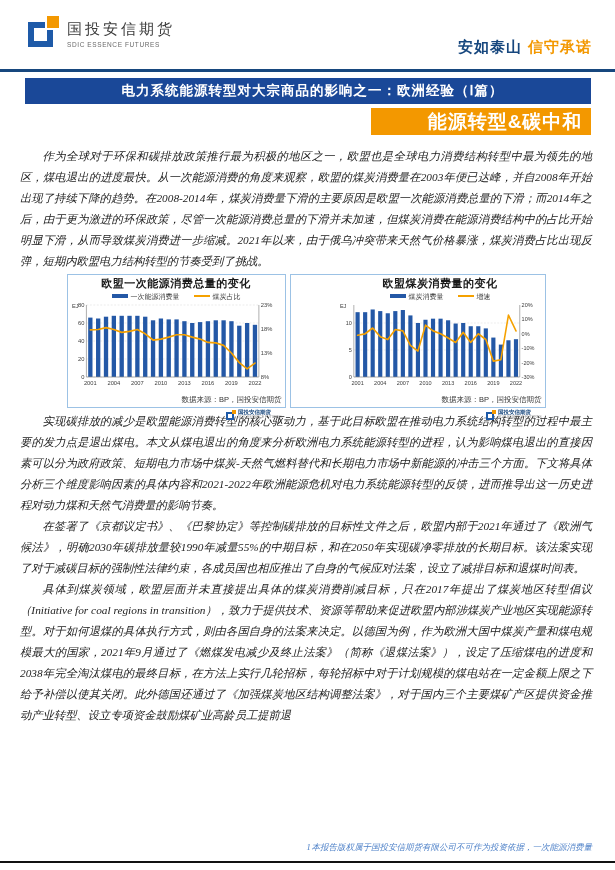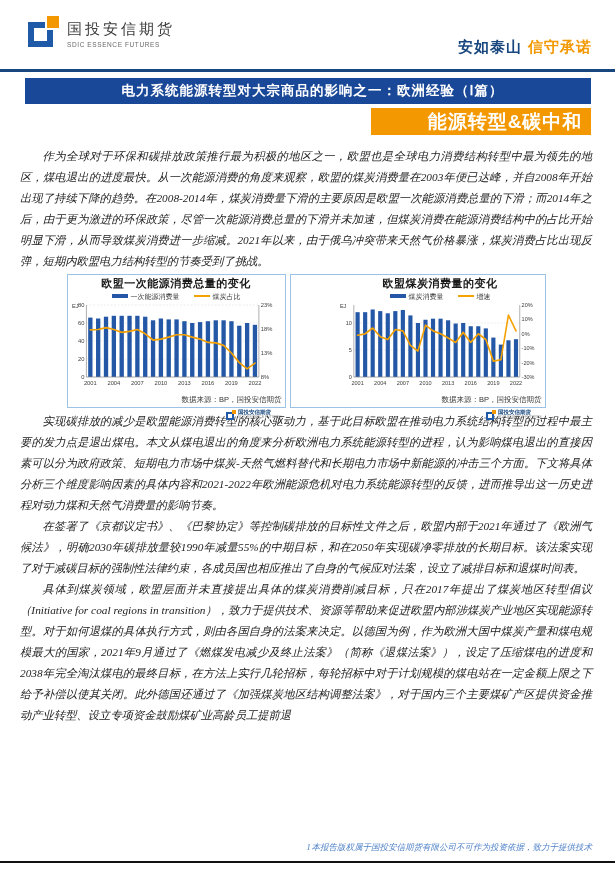--- a/index.html
+++ b/index.html
@@ -236,16 +236,16 @@
     </div>
 
     <p class="para">实现碳排放的减少是欧盟能源消费转型的核心驱动力，基于此目标欧盟在推动电力系统结构转型的过程中最主要的发力点是退出煤电。本文从煤电退出的角度来分析欧洲电力系统能源转型的进程，认为影响煤电退出的直接因素可以分为政府政策、短期电力市场中煤炭-天然气燃料替代和长期电力市场中新能源的冲击三个方面。下文将具体分析三个维度影响因素的具体内容和2021-2022年欧洲能源危机对电力系统能源转型的反馈，进而推导出这一历史进程对动力煤和天然气消费量的影响节奏。</p>
     <p class="para">在签署了《京都议定书》、《巴黎协定》等控制碳排放的目标性文件之后，欧盟内部于2021年通过了《欧洲气候法》，明确2030年碳排放量较1990年减量55%的中期目标，和在2050年实现碳净零排放的长期目标。该法案实现了对于减碳目标的强制性法律约束，各成员国也相应推出了自身的气候应对法案，设立了减排目标和退煤时间表。</p>
     <p class="para">具体到煤炭领域，欧盟层面并未直接提出具体的煤炭消费削减目标，只在2017年提出了煤炭地区转型倡议（Initiative for coal regions in transition），致力于提供技术、资源等帮助来促进欧盟内部涉煤炭产业地区实现能源转型。对于如何退煤的具体执行方式，则由各国自身的法案来决定。以德国为例，作为欧洲大国中煤炭产量和煤电规模最大的国家，2021年9月通过了《燃煤发电减少及终止法案》（简称《退煤法案》），设定了压缩煤电的进度和2038年完全淘汰煤电的最终目标，在方法上实行几轮招标，每轮招标中对于计划规模的煤电站在一定金额上限之下给予补偿以使其关闭。此外德国还通过了《加强煤炭地区结构调整法案》，对于国内三个主要煤矿产区提供资金推动产业转型、设立专项资金鼓励煤矿业高龄员工提前退</p>
   </div>
 
   <div class="ftr">
     <span>本报告版权属于国投安信期货有限公司</span>
     <span class="pg">1</span>
-    <span>不可作为投资依据，致力于提供技术</span>
+    <span>不可作为投资依据，一次能源消费量</span>
   </div>
   <div class="bottom-rule"></div>
 </div>
 
 </body></html>

